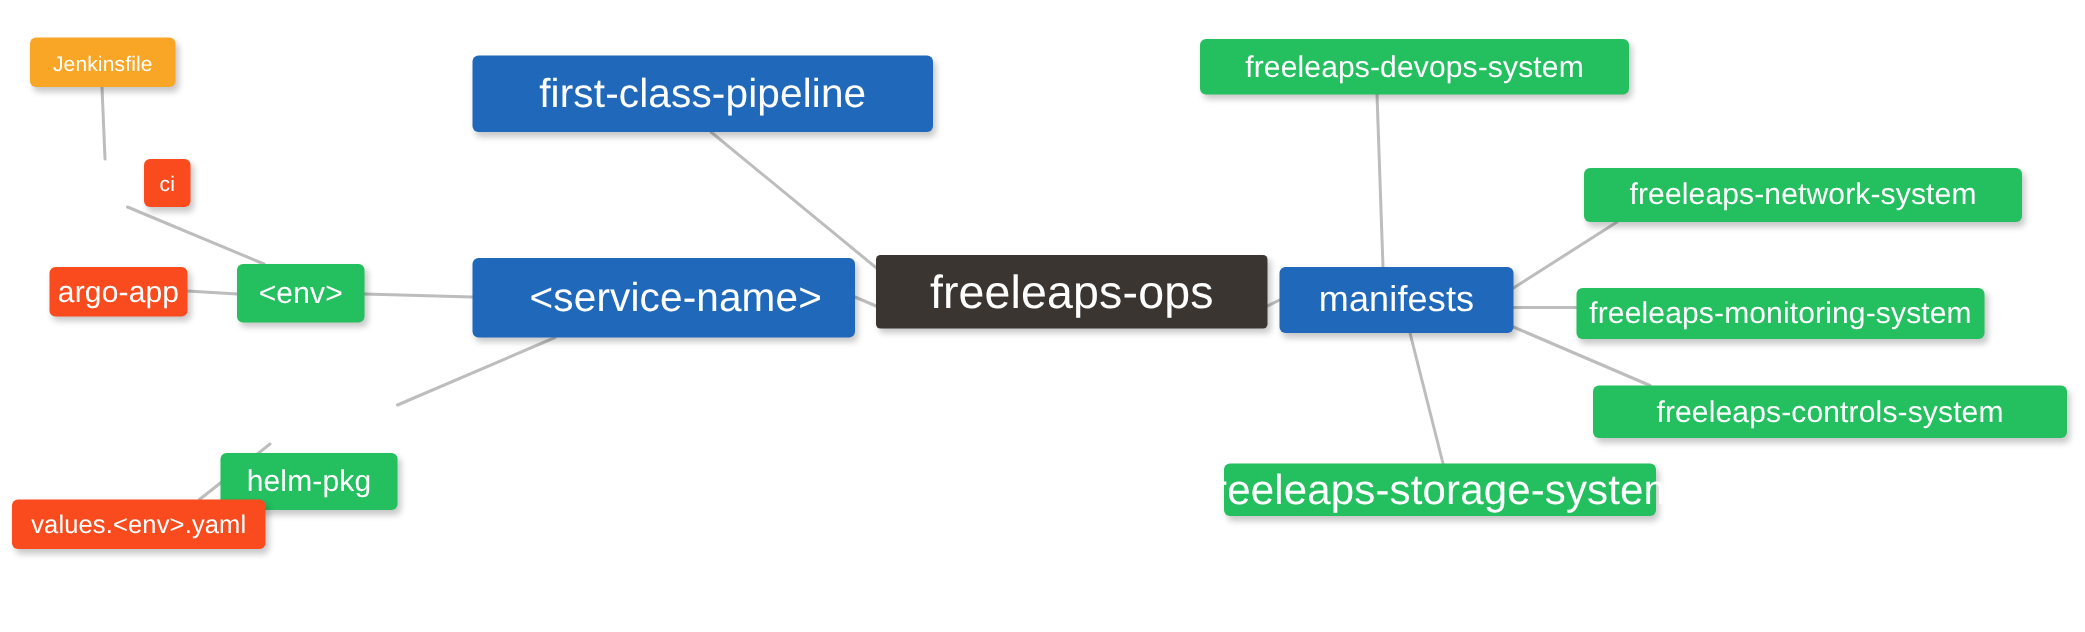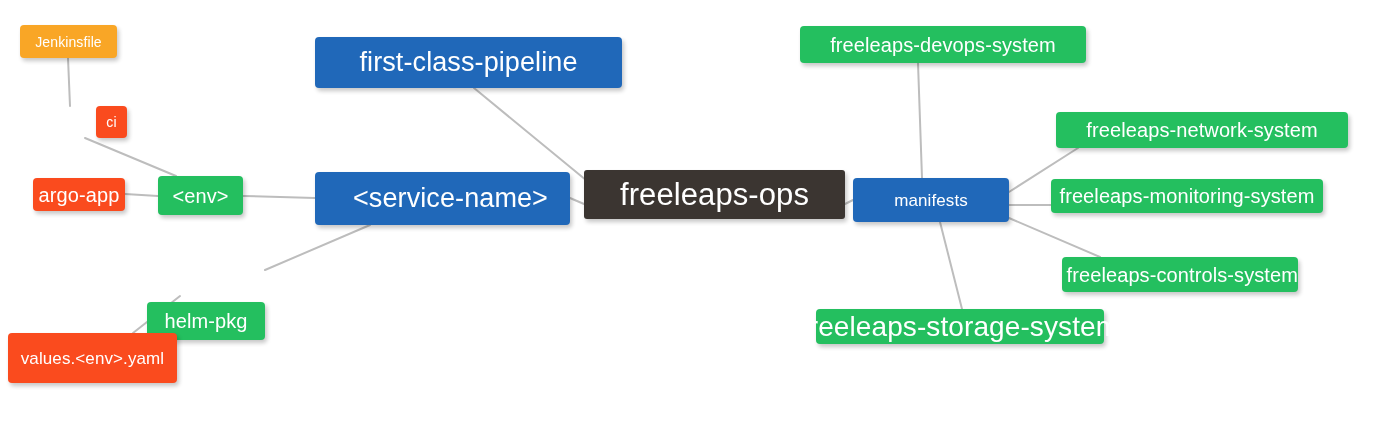--- a/index.html
+++ b/index.html
@@ -69,49 +69,49 @@
       <div class="node n-root" style="left: 584px; top: 170px; width: 261px; height: 49px;">
         <span style="font-size: 31px;">freeleaps-ops</span>
       </div>
       <div class="node n-blue" style="left: 315px; top: 172px; width: 255px; height: 53px; padding-left: 16px;">
         <span style="font-size: 27px;">&lt;service-name&gt;</span>
       </div>
       <div class="node n-blue" style="left: 315px; top: 37px; width: 307px; height: 51px;">
         <span style="font-size: 27px;">first-class-pipeline</span>
       </div>
       <div class="node n-blue" style="left: 853px; top: 178px; width: 156px; height: 44px;">
-        <span style="font-size: 17px;">manifests</span>
+        <span style="font-size: 24px;">manifests</span>
       </div>
       <div class="node n-green" style="left: 158px; top: 176px; width: 85px; height: 39px;">
         <span style="font-size: 20px;">&lt;env&gt;</span>
       </div>
       <div class="node n-green" style="left: 147px; top: 258px; width: 118px; height: 38px; margin-top: 44px;">
         <span style="font-size: 20px;">helm-pkg</span>
       </div>
       <div class="node n-orange" style="left: 20px; top: 25px; width: 97px; height: 33px; justify-content: center;">
         <span style="font-size: 14px;">Jenkinsfile</span>
       </div>
       <div class="node n-red" style="left: 53px; top: 106px; width: 31px; height: 32px; margin-left: 43px;">
         <span style="font-size: 14px;">ci</span>
       </div>
       <div class="node n-red" style="left: 33px; top: 178px; width: 92px; height: 33px;">
         <span style="font-size: 20px;">argo-app</span>
       </div>
-      <div class="node n-red" style="left: 8px; top: 333px; width: 169px; height: 50px;">
+      <div class="node n-red" style="left: 8px; top: 333px; width: 169px; height: 33px;">
         <span style="font-size: 17px;">values.&lt;env&gt;.yaml</span>
       </div>
       <div class="node n-green" style="left: 800px; top: 26px; width: 286px; height: 37px;">
         <span style="font-size: 20px;">freeleaps-devops-system</span>
       </div>
       <div class="node n-green" style="left: 1056px; top: 112px; width: 292px; height: 36px;">
         <span style="font-size: 20px;">freeleaps-network-system</span>
       </div>
-      <div class="node n-green" style="left: 1051px; top: 179px; width: 272px; height: 34px;">
+      <div class="node n-green" style="left: 1051px; top: 192px; width: 272px; height: 34px;">
         <span style="font-size: 20px;">freeleaps-monitoring-system</span>
       </div>
-      <div class="node n-green" style="left: 1062px; top: 257px; width: 236px; height: 35px; justify-content: flex-end;">
+      <div class="node n-green" style="left: 1062px; top: 257px; width: 316px; height: 35px;">
         <span style="font-size: 20px;">freeleaps-controls-system</span>
       </div>
       <div class="node n-green" style="left: 816px; top: 309px; width: 288px; height: 35px;">
         <span style="font-size: 28px;">freeleaps-storage-system</span>
       </div>
     </div>
 </div>
 
 </body></html>

